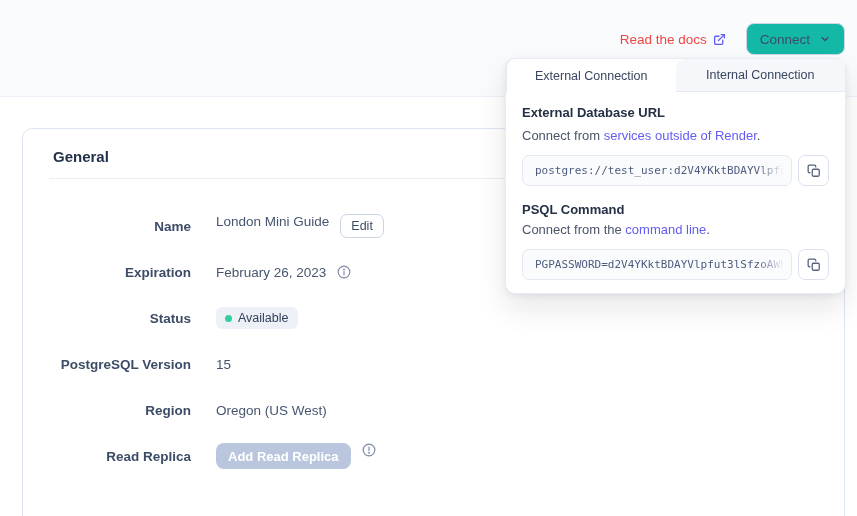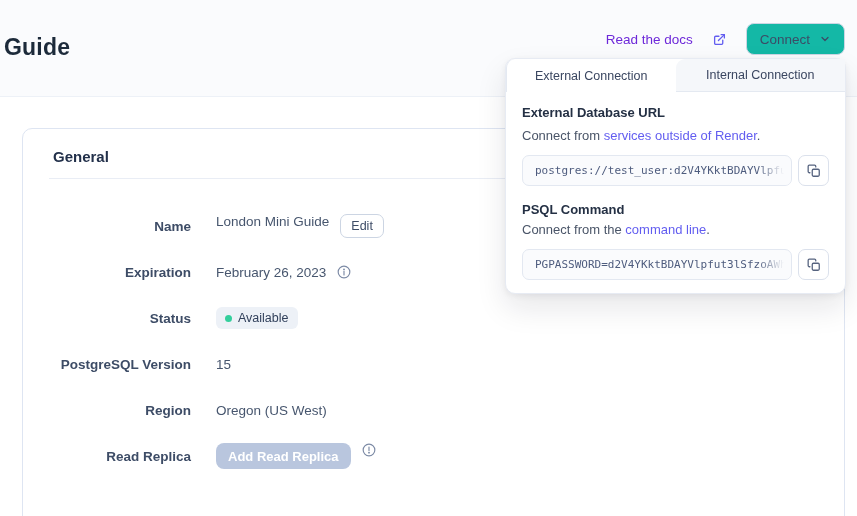--- a/index.html
+++ b/index.html
@@ -20,22 +20,22 @@
   }
   .page-title {
     position: absolute; left: 4px; top: 34px;
     font-size: 23px; font-weight: 700; color: #1c2a3a; letter-spacing: .2px;
   }
   .header-actions {
     position: absolute; top: 23px; right: 12px;
     display: flex; align-items: center; gap: 20px; height: 32px;
   }
   .docs-link {
-    display: inline-flex; align-items: center; gap: 20px;
-    color: #6d28d9; font-size: 13.5px; cursor: pointer; text-decoration: none;
+    display: inline-flex; align-items: center; gap: 6px;
+    color: #ef4444; font-size: 13.5px; cursor: pointer; text-decoration: none;
   }
   .docs-link svg { display: block; }
   .btn-connect {
     display: inline-flex; align-items: center; gap: 9px;
     height: 32px; padding: 0 13px;
     background: #14b8a6; border: 1px solid #ccd6e4; border-radius: 8px;
     color: #3c4c66; font-size: 13.5px; font-family: inherit; cursor: pointer;
   }
 
   
@@ -120,21 +120,20 @@
   .copy-btn {
     flex: 0 0 31px; width: 31px; height: 31px;
     display: flex; align-items: center; justify-content: center;
     background: #fff; border: 1px solid #dbe1ec; border-radius: 7px; cursor: pointer;
   }
 </style>
 </head>
 <body>
 
 <div class="header">
-  <h1 class="page-title">Guide</h1>
   <div class="header-actions">
     <a class="docs-link">
       <span>Read the docs</span>
       <span class="info-ic">
         <svg width="13" height="13" viewBox="0 0 24 24" fill="none" stroke="#625df0" stroke-width="2.4" stroke-linecap="round" stroke-linejoin="round">
           <path d="M18 13v6a2 2 0 0 1-2 2H5a2 2 0 0 1-2-2V8a2 2 0 0 1 2-2h6"></path>
           <polyline points="15 3 21 3 21 9"></polyline>
             <line x1="10" y1="14" x2="21" y2="3"></line>
         </svg>
       </span>

